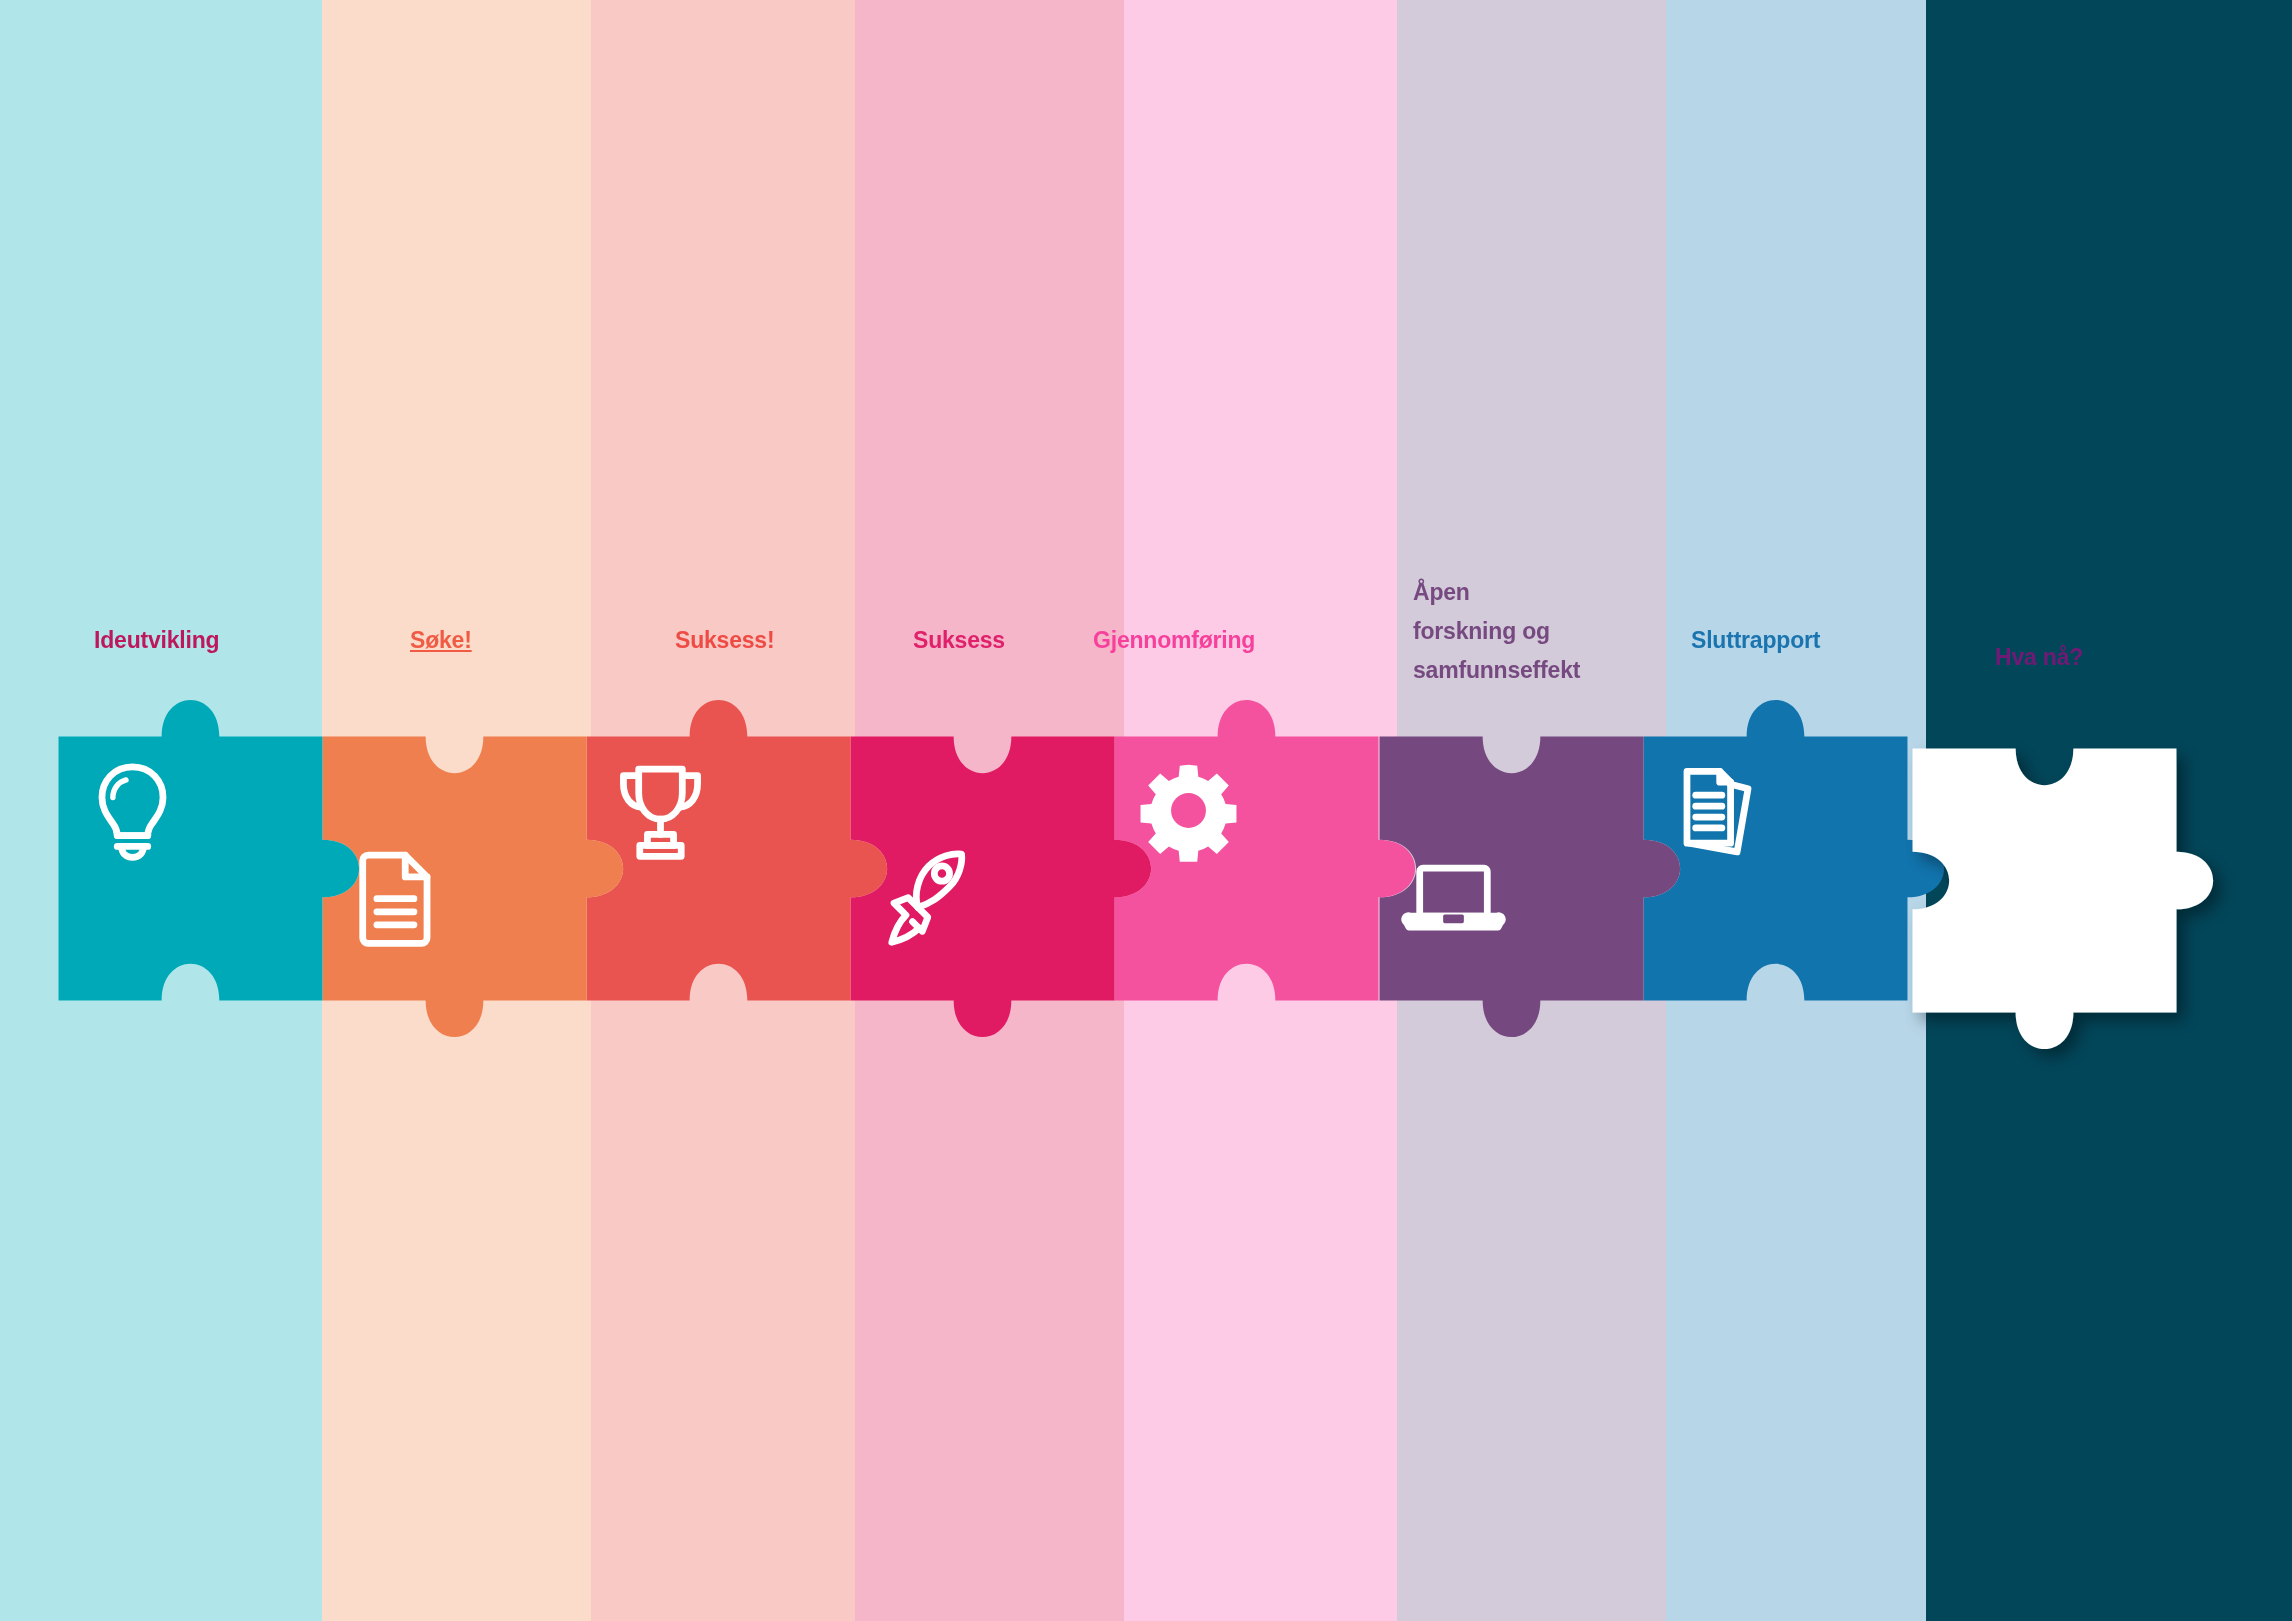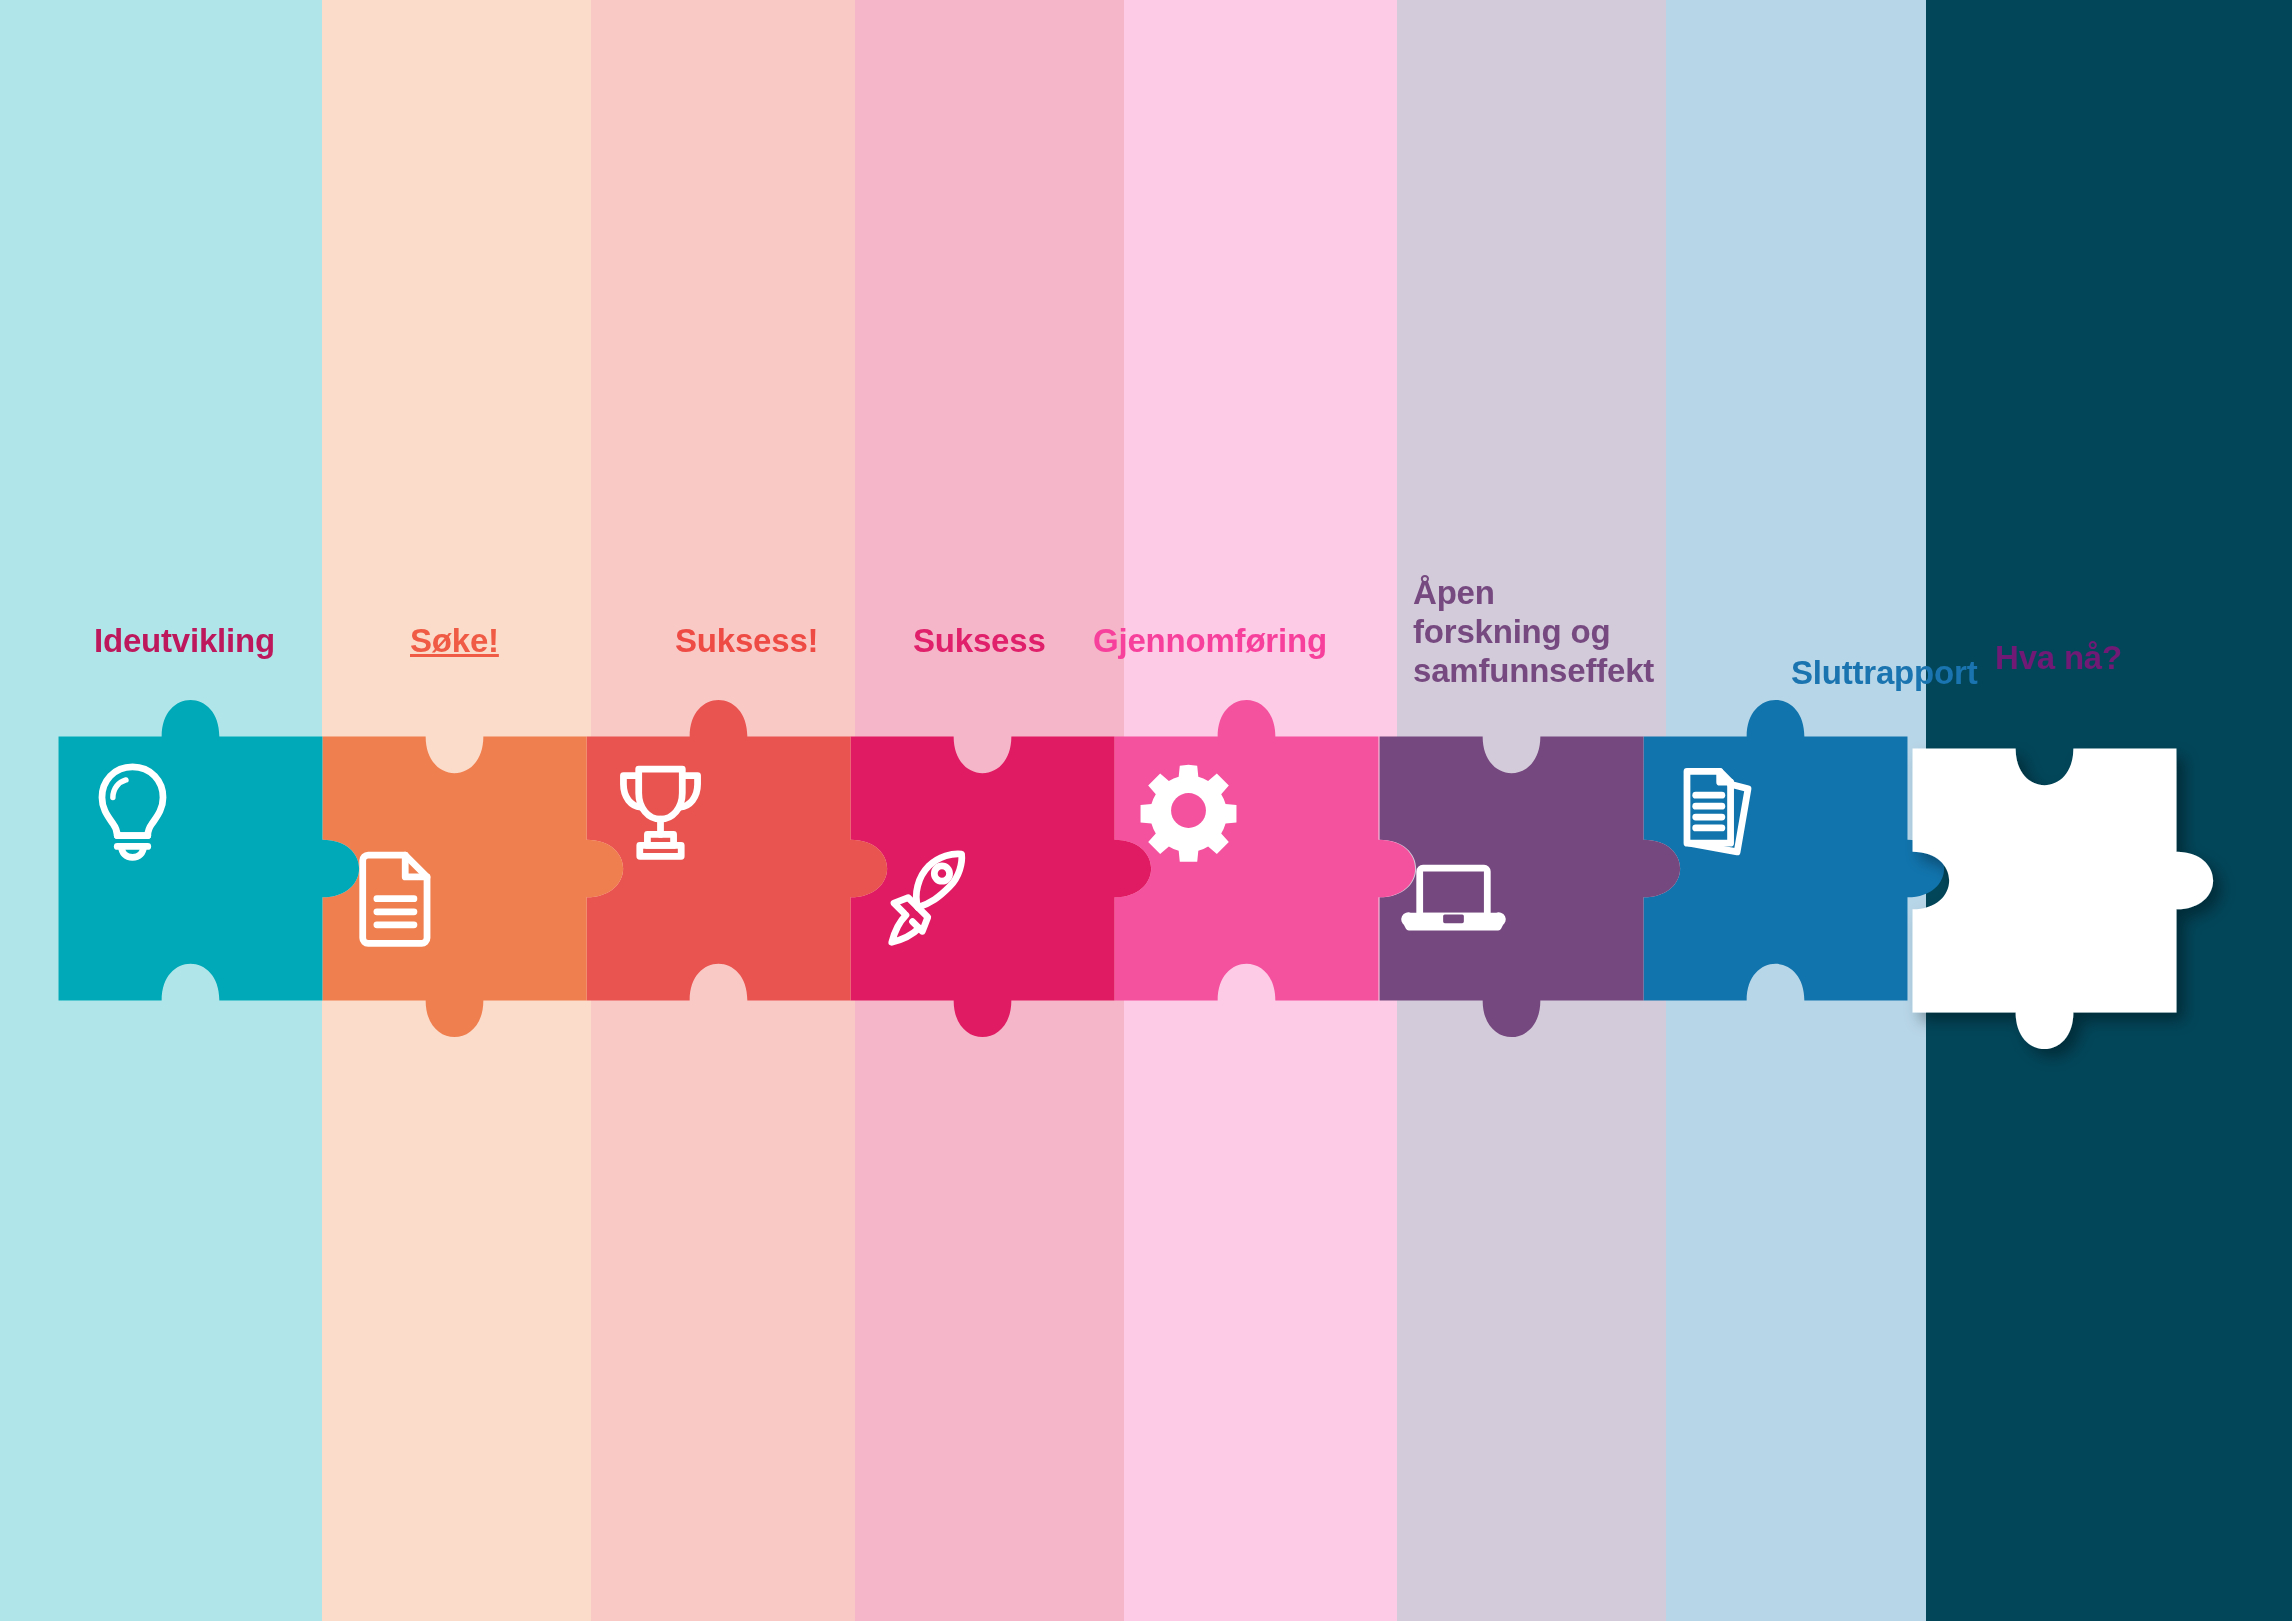--- a/index.html
+++ b/index.html
@@ -12,21 +12,21 @@
 
   
   .stripes{position:absolute;inset:0;display:flex;}
   .stripe{height:100%;}
 
   
   .labels{position:absolute;left:0;top:0;width:2293px;height:1621px;}
   .label{
     position:absolute;
     font-weight:bold;
-    font-size:33px;
+    font-size:23px;
     line-height:39px;
     letter-spacing:-0.2px;
     white-space:pre-line;
     text-align:left;
   }
 
   
   .band{position:absolute;left:0;top:0;width:2293px;height:1621px;}
   .piece{position:absolute;}
   .piece svg{display:block;overflow:visible;}
@@ -181,18 +181,18 @@
 
   <div class="labels" id="labels">
       <div class="label" style="left: 94px; top: 621px; color: #be185d;">Ideutvikling</div>
       <div class="label" style="left: 410px; top: 621px; color: rgb(239, 91, 69); text-decoration: underline;">Søke!</div>
       <div class="label" style="left: 643px; top: 621px; color: rgb(239, 75, 69); margin-left: 32px;">Suksess!</div>
       <div class="label" style="left: 913px; top: 621px; color: rgb(224, 32, 106);">Suksess</div>
       <div class="label" style="left: 1093px; top: 621px; color: rgb(247, 64, 156);">Gjennomføring</div>
       <div class="label" style="left: 1413px; top: 573px; color: rgb(118, 74, 128);">Åpen
 forskning og
 samfunnseffekt</div>
-      <div class="label" style="left: 1791px; top: 621px; color: rgb(26, 116, 175); margin-top: 32px;">Sluttrapport</div>
+      <div class="label" style="left: 1691px; top: 621px; color: rgb(26, 116, 175);">Sluttrapport</div>
       <div class="label" style="left: 1995px; top: 638px; color: #701a75;">Hva nå?</div>
     </div>
 
 </div>
 
 
 </body></html>

